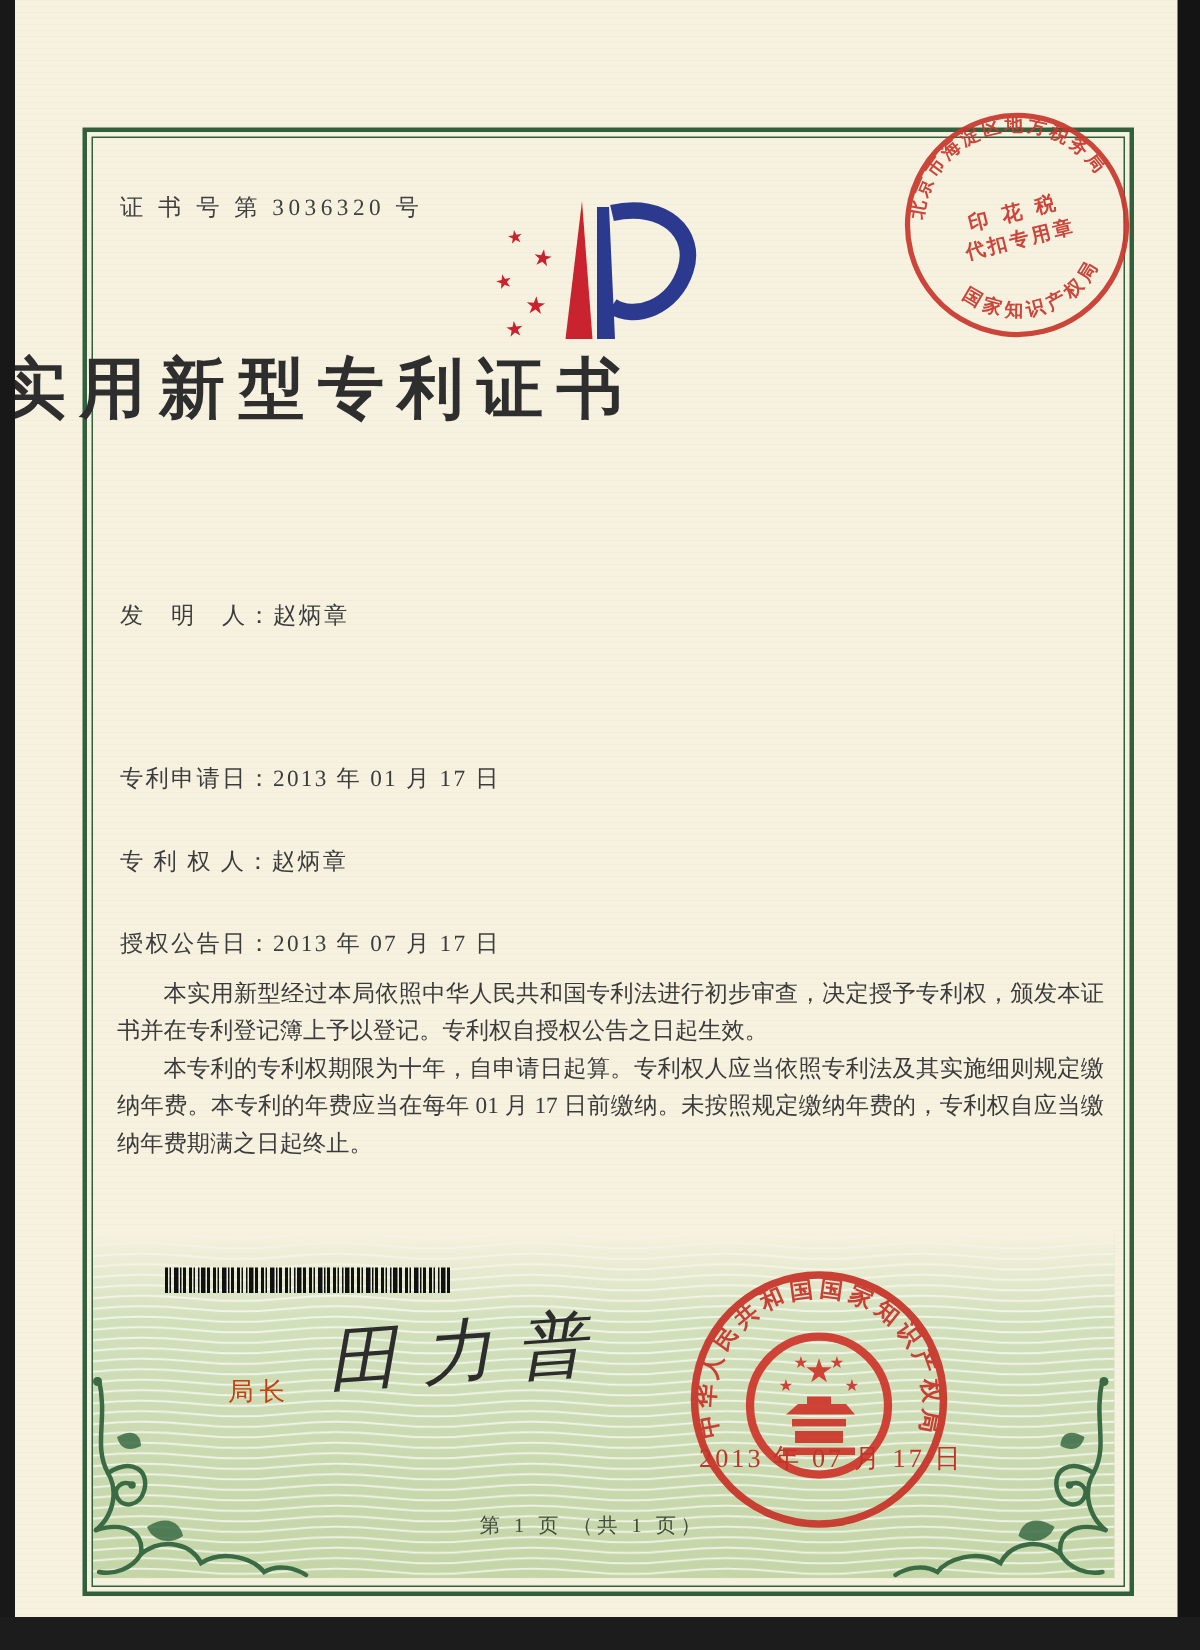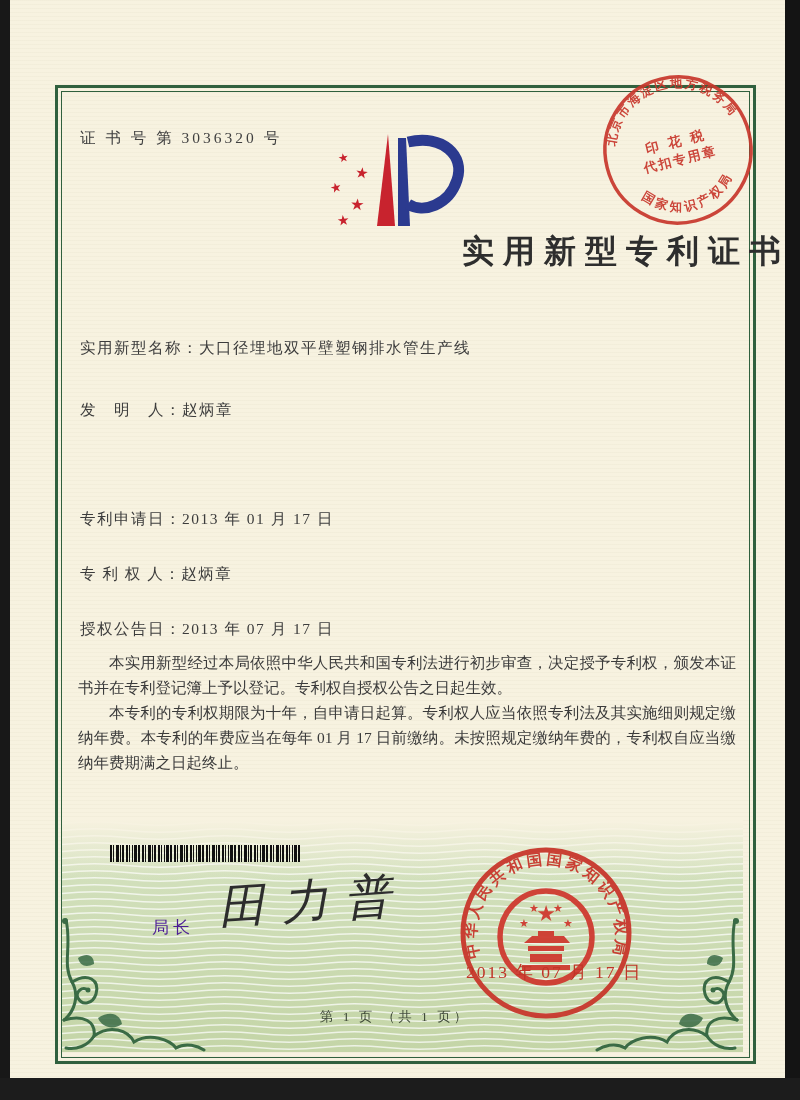--- a/index.html
+++ b/index.html
@@ -22,34 +22,34 @@
   .band svg{position:absolute;inset:0;width:100%;height:100%;}
   .band-fade{position:absolute;left:0;top:0;width:100%;height:60px;
         background:linear-gradient(#f7f2e0, rgba(247,242,224,0));}
   .flourish{position:absolute;width:150px;height:140px;}
   .flourish-left{left:58px;top:918px;}
   .flourish-right{right:57px;top:918px;transform:scaleX(-1);}
   
   .cert-no{position:absolute;left:80px;top:128px;font-size:15.5px;letter-spacing:3px;color:#404040;}
   .logo{position:absolute;left:325px;top:126px;width:150px;height:112px;}
   .logo-star{position:absolute;color:#c8232e;line-height:1;}
-  .title{position:absolute;left:0;top:230px;width:790px;text-align:right;font-size:32px;
+  .title{position:absolute;left:0;top:230px;width:790px;text-align:left;font-size:44px;
          font-weight:bold;letter-spacing:9px;color:#2e2e2e;}
   
   .field{position:absolute;left:80px;font-size:15.5px;color:#3c3c3c;letter-spacing:1.5px;white-space:nowrap;}
   .f0{top:338px}.f1{top:400px}.f2{top:454px}.f3{top:509px}.f4{top:564px}.f5{top:619px}
   
   .paras{position:absolute;left:78px;top:650px;width:658px;font-size:15.5px;line-height:25px;
          color:#3b3b3b;text-align:justify;}
   .paras p{margin:0;text-indent:2em;}
   
   .barcode{position:absolute;left:110px;top:845px;width:196px;height:17px;display:flex;align-items:stretch;}
   .barcode span{flex:none;background:#101010;}
   
-  .sig-label{position:absolute;left:152px;top:916px;font-size:17px;letter-spacing:4px;color:#4c1d95;}
+  .sig-label{position:absolute;left:152px;top:916px;font-size:17px;letter-spacing:4px;color:#c2410c;}
   .sig-name{position:absolute;left:218px;top:870px;font-size:47px;letter-spacing:16px;color:#2d2d2d;
             transform:rotate(-4deg);font-style:italic;white-space:nowrap;}
   
   .tax-seal{position:absolute;left:600px;top:72px;width:156px;height:156px;transform:rotate(-14deg);opacity:.92;}
   .office-seal{position:absolute;left:458px;top:845px;width:176px;height:176px;opacity:.95;}
   .seal-date{position:absolute;left:466px;top:960px;font-size:17.5px;letter-spacing:2px;color:#c03527;
              white-space:nowrap;z-index:6;}
   
   .footer{position:absolute;left:0;top:1008px;width:790px;text-align:center;font-size:13.5px;
           letter-spacing:3px;color:#404b39;}
@@ -131,21 +131,20 @@
     <text font-size="12.5" fill="#c8372c" font-weight="bold" letter-spacing="2">
       <textPath href="#taxTop" startOffset="50%" text-anchor="middle">北京市海淀区地方税务局</textPath>
     </text>
     <text font-size="12.5" fill="#c8372c" font-weight="bold" letter-spacing="3">
       <textPath href="#taxBottom" startOffset="50%" text-anchor="middle">国家知识产权局</textPath>
     </text>
     <text x="78" y="74" text-anchor="middle" font-size="13.5" font-weight="bold" fill="#c8372c" letter-spacing="3">印 花 税</text>
     <text x="78" y="92" text-anchor="middle" font-size="13" font-weight="bold" fill="#c8372c" letter-spacing="2">代扣专用章</text>
   </svg>
 
-  <div class="field f0"><span>实用新型名称：</span><span>大口径埋地双平壁塑钢排水管生产线</span></div>
   <div class="field f1"><span>发　明　人：</span><span>赵炳章</span></div>
   <div class="field f3"><span>专利申请日：</span><span>2013 年 01 月 17 日</span></div>
   <div class="field f4"><span>专 利 权 人：</span><span>赵炳章</span></div>
   <div class="field f5"><span>授权公告日：</span><span>2013 年 07 月 17 日</span></div>
 
   <div class="paras">
     <p>本实用新型经过本局依照中华人民共和国专利法进行初步审查，决定授予专利权，颁发本证书并在专利登记簿上予以登记。专利权自授权公告之日起生效。</p>
     <p>本专利的专利权期限为十年，自申请日起算。专利权人应当依照专利法及其实施细则规定缴纳年费。本专利的年费应当在每年 01 月 17 日前缴纳。未按照规定缴纳年费的，专利权自应当缴纳年费期满之日起终止。</p>
   </div>
 

